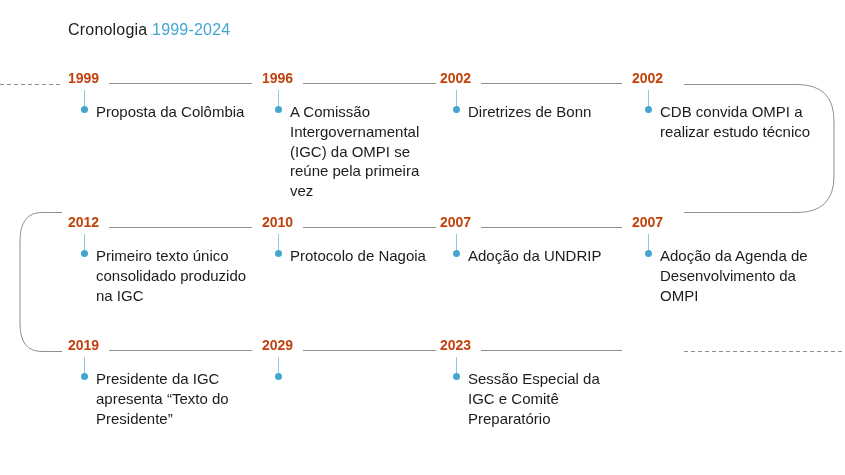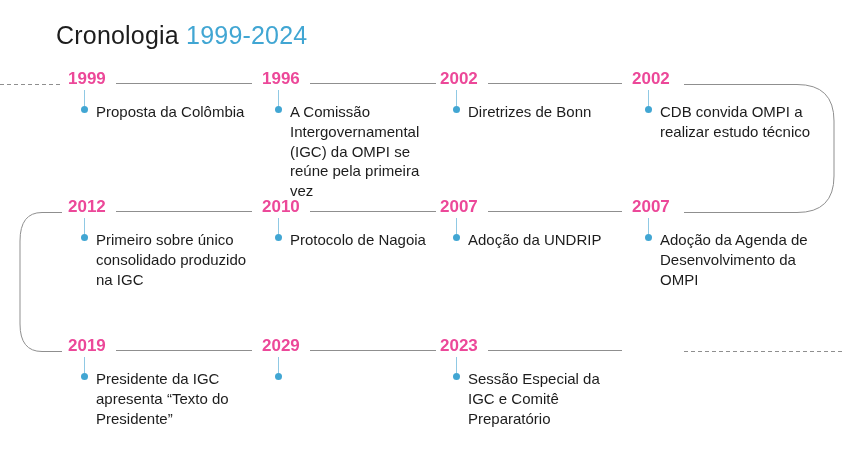--- a/index.html
+++ b/index.html
@@ -5,47 +5,47 @@
   html,body{margin:0;padding:0;}
   body{
     width:845px;height:475px;position:relative;overflow:hidden;
     background:#ffffff;
     font-family:"Liberation Sans","DejaVu Sans",sans-serif;
     color:#1c1c1c;
   }
   .canvas{position:absolute;inset:0;}
   svg.lines{position:absolute;left:0;top:0;pointer-events:none;z-index:0;}
   .title{
-    position:absolute;left:56px;top:21px;z-index:2;
-    font-size:25px;font-weight:500;letter-spacing:.2px;color:#1d1d1d;
+    position:absolute;left:68px;top:21px;z-index:2;
+    font-size:16px;font-weight:500;letter-spacing:.2px;color:#1d1d1d;
   }
   .title .range{color:#41a6d3;font-weight:500;}
   .item{position:absolute;z-index:1;}
   .item-head{display:flex;align-items:flex-end;height:17px;}
   .year{
-    font-size:17px;font-weight:700;color:#ec4899;line-height:17px;
+    font-size:14px;font-weight:700;color:#c2410c;line-height:17px;
     white-space:nowrap;
   }
   .rule{flex:1;border-top:1px solid #8f8f8f;margin:0 2px 3px 10px;height:0;}
   .item-body{position:relative;}
   .stem{
     position:absolute;left:15.5px;top:3px;width:1.5px;height:16px;
     background:#90c9e4;
   }
   .dot{
     position:absolute;left:13px;top:19px;width:7px;height:7px;
     border-radius:50%;background:#41a6d3;
   }
   .event-text{
     margin-left:28px;padding-top:15px;
     font-size:15px;line-height:1.32;color:#1c1c1c;
   }
   .event-text.bold{font-weight:700;}
   
-  .r1{top:70px;} .r2{top:198px;} .r3{top:337px;}
+  .r1{top:70px;} .r2{top:214px;} .r3{top:337px;}
   .c1{left:68px;width:186px;}
   .c2{left:262px;width:176px;}
   .c3{left:440px;width:184px;}
   .c4{left:632px;width:200px;}
 </style>
 </head>
 <body>
 
 <div class="canvas">
 
@@ -110,21 +110,21 @@
   </div>
 
   <div class="item r2 c1">
     <div class="item-head">
       <span class="year">2012</span>
       <span class="rule"></span>
     </div>
     <div class="item-body">
       <span class="stem"></span>
       <span class="dot"></span>
-      <div class="event-text">Primeiro sobre único consolidado produzido na IGC</div>
+      <div class="event-text">Primeiro texto único consolidado produzido na IGC</div>
     </div>
   </div>
 
   <div class="item r2 c2">
     <div class="item-head">
       <span class="year">2010</span>
       <span class="rule"></span>
     </div>
     <div class="item-body">
       <span class="stem"></span>

